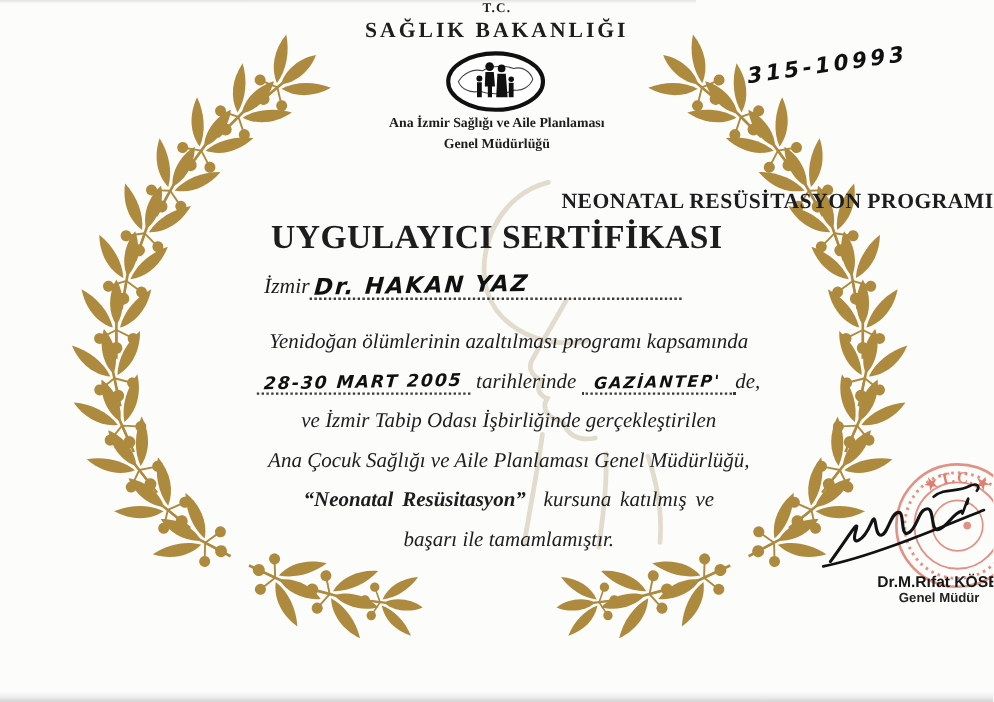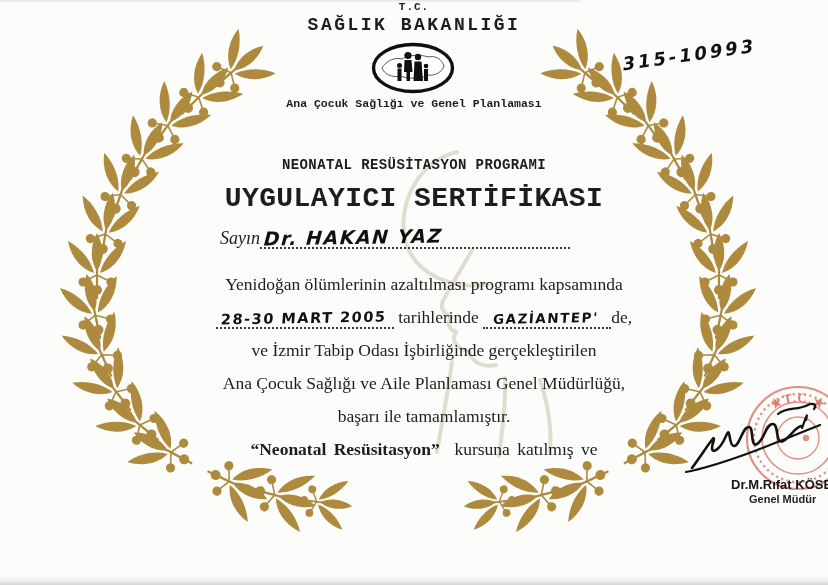--- a/index.html
+++ b/index.html
@@ -2,47 +2,47 @@
 <html><head>
 <meta charset="utf-8">
 <style>
   html,body{margin:0;padding:0;}
   .page{
     position:relative; width:828px; height:585px;
     background:#fcfcfb; overflow:hidden;
     font-family:"Liberation Serif", serif; color:#1d1d1d;
   }
   .abs{position:absolute;}
-  .ctr{left:0; right:0; text-align:center;font-family:Liberation Mono, monospace;}
+  .ctr{left:0; right:0; text-align:center;}
   
   .tc{top:1px; font-size:11px; font-weight:bold; letter-spacing:1px;}
   .ministry{top:15px; font-size:18px; font-weight:bold; letter-spacing:2.5px;}
   .org1{top:97px; font-size:11.5px; font-weight:bold;}
   .org2{top:114px; font-size:11.5px; font-weight:bold;}
   
   .hand{
     font-family:"DejaVu Sans", sans-serif; font-weight:700; color:#101010;
     letter-spacing:1.5px; white-space:nowrap; display:inline-block;
     transform:skewX(-5deg) rotate(-1deg);
   }
   .registry{top:44px; left:622px; font-size:18px; transform:rotate(-8deg) skewX(-12deg); letter-spacing:3px;}
   
-  .title1{top:157px; font-size:14px; font-weight:bold; letter-spacing:.4px;}
+  .title1{top:157px; font-size:18px; font-weight:bold; letter-spacing:.4px;text-align:right;}
   .title2{top:183px; font-size:28px; font-weight:bold; letter-spacing:.4px;}
   
   .recipient{top:228px; left:220px; font-size:18px; font-style:italic;}
   .fill{display:inline-block; border-bottom:2px dotted #3a3a3a; line-height:1; padding:0 6px 0 4px; vertical-align:baseline;}
   .fill-name{min-width:300px; text-align:left;}
   .fill-date{min-width:168px;}
   .fill-place{min-width:118px; text-align:center;}
   .name-hand{font-size:19px;}
   .date-hand{font-size:14.5px;}
   .place-hand{font-size:13.5px;}
   
-  .body-block{top:269px; left:0; right:0; text-align:center; font-size:17.5px;padding-left:20px;}
+  .body-block{top:269px; left:0; right:0; text-align:center; font-style:italic; font-size:17.5px;padding-left:20px;}
   .body-block .line{height:33px; line-height:30px;}
   .quoted{font-weight:bold;}
   .spaced{word-spacing:3px;}
   
   .sig-name{top:477px; left:731px; font-family:"Liberation Sans", sans-serif; font-size:13px; font-weight:bold; white-space:nowrap; color:#161616;}
   .sig-title{top:493px; left:749px; font-family:"Liberation Sans", sans-serif; font-size:11px; font-weight:bold; white-space:nowrap; color:#222;}
   .stamp-text{font-family:"Liberation Serif", serif; font-weight:bold; font-size:13px; letter-spacing:1px;}
   
   .edge-bottom{left:0; right:0; bottom:0; height:9px; opacity:.5;
     background:linear-gradient(to top,#ababab 0%,#dedede 45%,rgba(255,255,255,0) 100%);}
@@ -123,45 +123,46 @@
       <path d="M33.5,18 L40.5,18 L41.5,30 L39,30 L39,39 L35.5,39 L35.5,30 L33,30 Z"></path>
       <circle cx="47" cy="15" r="3.2"></circle>
       <path d="M43.5,19.5 L50.5,19.5 L52,39 L42.5,39 Z"></path>
       <circle cx="28.5" cy="23.5" r="2.5"></circle>
       <path d="M26.5,26.5 L30.5,26.5 L30.5,39 L26.5,39 Z"></path>
       <circle cx="55" cy="24" r="2.3"></circle>
       <path d="M53,27 L57,27 L57,39 L53,39 Z"></path>
     </g>
   </svg>
 
-  <div class="abs ctr org1">Ana Çocuk Sağlığı ve Genel Planlaması</div>
+  <div class="abs ctr org1">Ana İzmir Sağlığı ve Aile Planlaması</div>
+  <div class="abs ctr org2">Genel Müdürlüğü</div>
 
   <div class="abs registry hand">315-10993</div>
 
   <div class="abs ctr title1">NEONATAL RESÜSİTASYON PROGRAMI</div>
   <div class="abs ctr title2">UYGULAYICI SERTİFİKASI</div>
 
   <div class="abs recipient">
-    <span>Sayın</span><span class="fill fill-name"><span class="hand name-hand">Dr. HAKAN YAZ</span></span>
+    <span>İzmir</span><span class="fill fill-name"><span class="hand name-hand">Dr. HAKAN YAZ</span></span>
   </div>
 
   <div class="abs body-block">
     <div class="line">Yenidoğan ölümlerinin azaltılması programı kapsamında</div>
     <div class="line">
       <span class="fill fill-date"><span class="hand date-hand">28-30 MART 2005</span></span>
       <span>tarihlerinde</span>
       <span class="fill fill-place"><span class="hand place-hand">GAZİANTEP'</span></span><span>de,</span>
     </div>
     <div class="line">ve İzmir Tabip Odası İşbirliğinde gerçekleştirilen</div>
     <div class="line">Ana Çocuk Sağlığı ve Aile Planlaması Genel Müdürlüğü,</div>
-    <div class="line">başarı ile tamamlamıştır.</div>
     <div class="line spaced">
       <span class="quoted">“Neonatal Resüsitasyon”</span>&nbsp;
       <span>kursuna katılmış ve</span>
     </div>
+    <div class="line">başarı ile tamamlamıştır.</div>
   </div>
 
   <svg class="abs" style="left:732px; top:375px;" width="130" height="128" viewBox="0 0 130 128" aria-hidden="true">
     <g stroke="#dd7f70" fill="none" opacity="0.85">
       <circle cx="66" cy="63" r="51" stroke-width="2.2"></circle>
       <circle cx="66" cy="63" r="36" stroke-width="1.6"></circle>
       <circle cx="66" cy="63" r="44" stroke-width="2.4" stroke-dasharray="2.2 3.4"></circle>
       <circle cx="66" cy="63" r="21" stroke-width="1.4"></circle>
       <path d="M61,46 A 17,17 0 1 0 61,80 A 13.5,13.5 0 1 1 61,46 Z" fill="#dd7f70" stroke="none"></path>
       <circle cx="74" cy="63" r="3.2" fill="#dd7f70" stroke="none"></circle>

